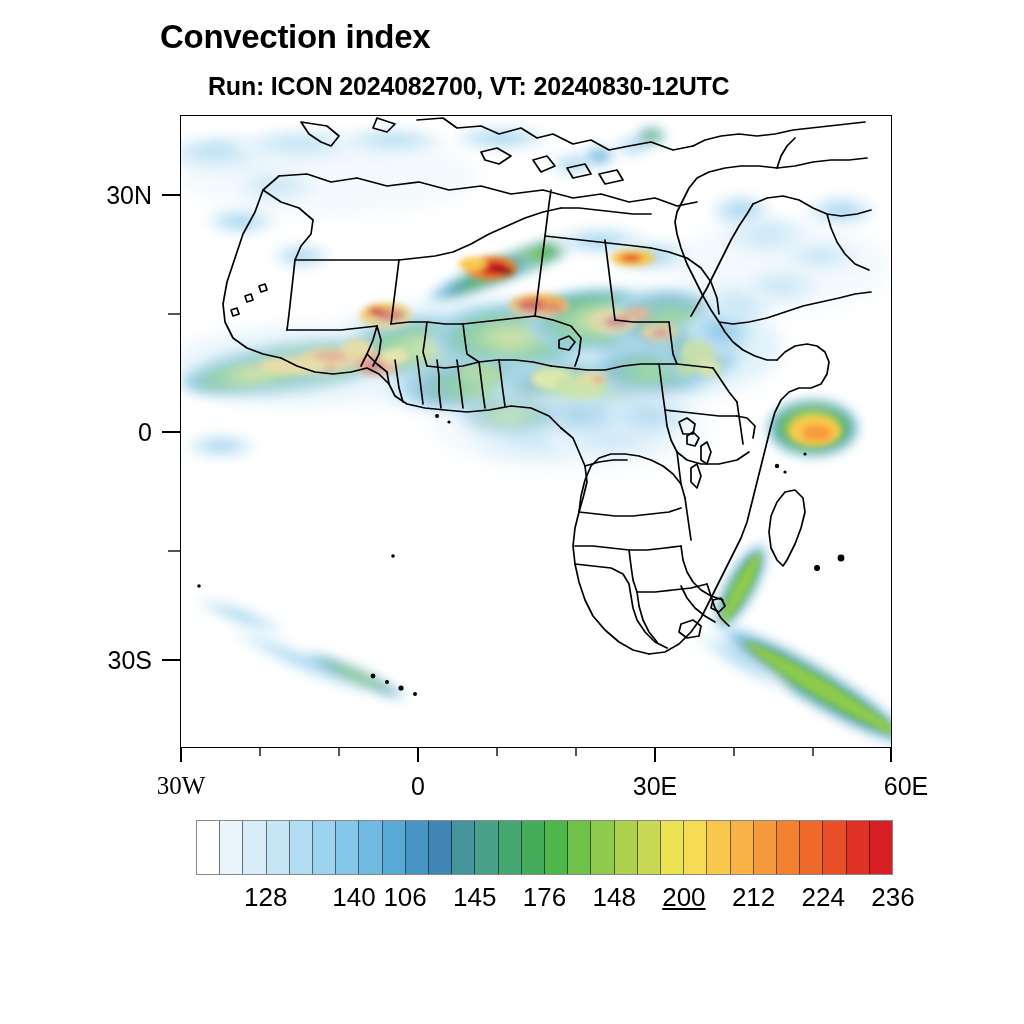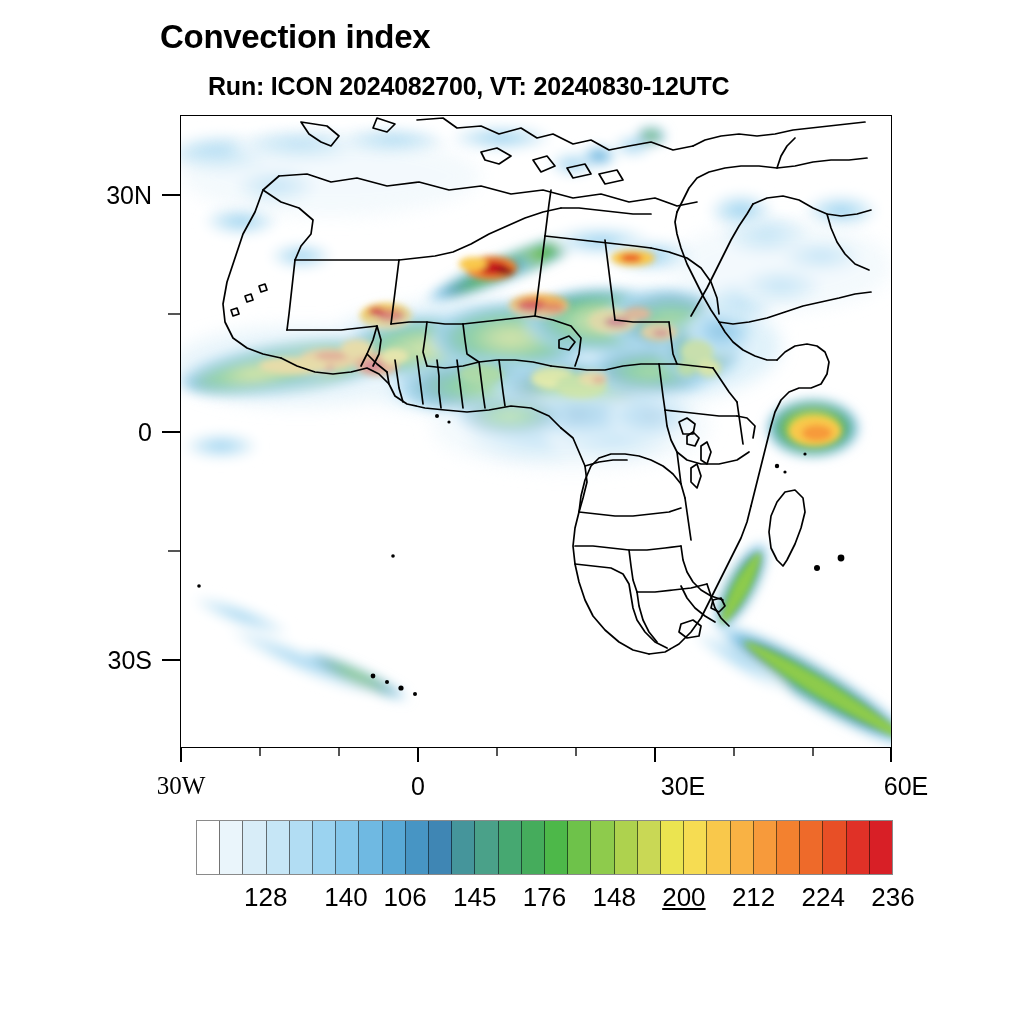--- a/index.html
+++ b/index.html
@@ -409,21 +409,21 @@
 <div class="tk tkx" style="left:417px;top:748px;height:14px;"></div>
 <div class="tk tkx" style="left:496px;top:748px;height:8px;background:#555;"></div>
 <div class="tk tkx" style="left:575px;top:748px;height:8px;background:#555;"></div>
 <div class="tk tkx" style="left:654px;top:748px;height:14px;"></div>
 <div class="tk tkx" style="left:733px;top:748px;height:8px;background:#555;"></div>
 <div class="tk tkx" style="left:812px;top:748px;height:8px;background:#555;"></div>
 <div class="tk tkx" style="left:890px;top:748px;height:14px;"></div>
 
 <div class="lbl lblx" style="left:181px;top:772px;font-family:Liberation Serif, serif;">30W</div>
 <div class="lbl lblx" style="left:418px;top:772px;">0</div>
-<div class="lbl lblx" style="left:655px;top:772px;margin-left:28px;">30E</div>
+<div class="lbl lblx" style="left:655px;top:772px;">30E</div>
 <div class="lbl lblx" style="left:906px;top:772px;">60E</div>
 
 <div class="tk tky" style="left:162px;top:194px;width:18px;"></div>
 <div class="tk tky" style="left:168px;top:313px;width:12px;background:#555;"></div>
 <div class="tk tky" style="left:162px;top:431px;width:18px;"></div>
 <div class="tk tky" style="left:168px;top:550px;width:12px;background:#555;"></div>
 <div class="tk tky" style="left:162px;top:659px;width:18px;"></div>
 
 <div class="lbl lbly" style="left:100px;top:195px;width:52px;">30N</div>
 <div class="lbl lbly" style="left:100px;top:432px;width:52px;">0</div>
@@ -456,21 +456,21 @@
     <div class="cell" style="background: rgb(249, 178, 68);"></div>
     <div class="cell" style="background: rgb(247, 154, 59);"></div>
     <div class="cell" style="background: rgb(243, 129, 47);"></div>
     <div class="cell" style="background: rgb(238, 106, 42);"></div>
     <div class="cell" style="background: rgb(232, 79, 38);"></div>
     <div class="cell" style="background: rgb(224, 49, 39);"></div>
     <div class="cell" style="background: rgb(216, 31, 38);"></div>
   </div>
 <div id="cblabels">
     <div class="cbl" style="left: 265.7px;">128</div>
-    <div class="cbl" style="left: 346px;">140</div>
+    <div class="cbl" style="left: 354px;">140</div>
     <div class="cbl" style="left: 405.1px;">106</div>
     <div class="cbl" style="left: 474.8px;">145</div>
     <div class="cbl" style="left: 544.5px;">176</div>
     <div class="cbl" style="left: 614.2px;">148</div>
     <div class="cbl" style="left: 683.9px; text-decoration: underline;">200</div>
     <div class="cbl" style="left: 753.6px;">212</div>
     <div class="cbl" style="left: 823.3px;">224</div>
     <div class="cbl" style="left: 893px;">236</div>
   </div>
 

